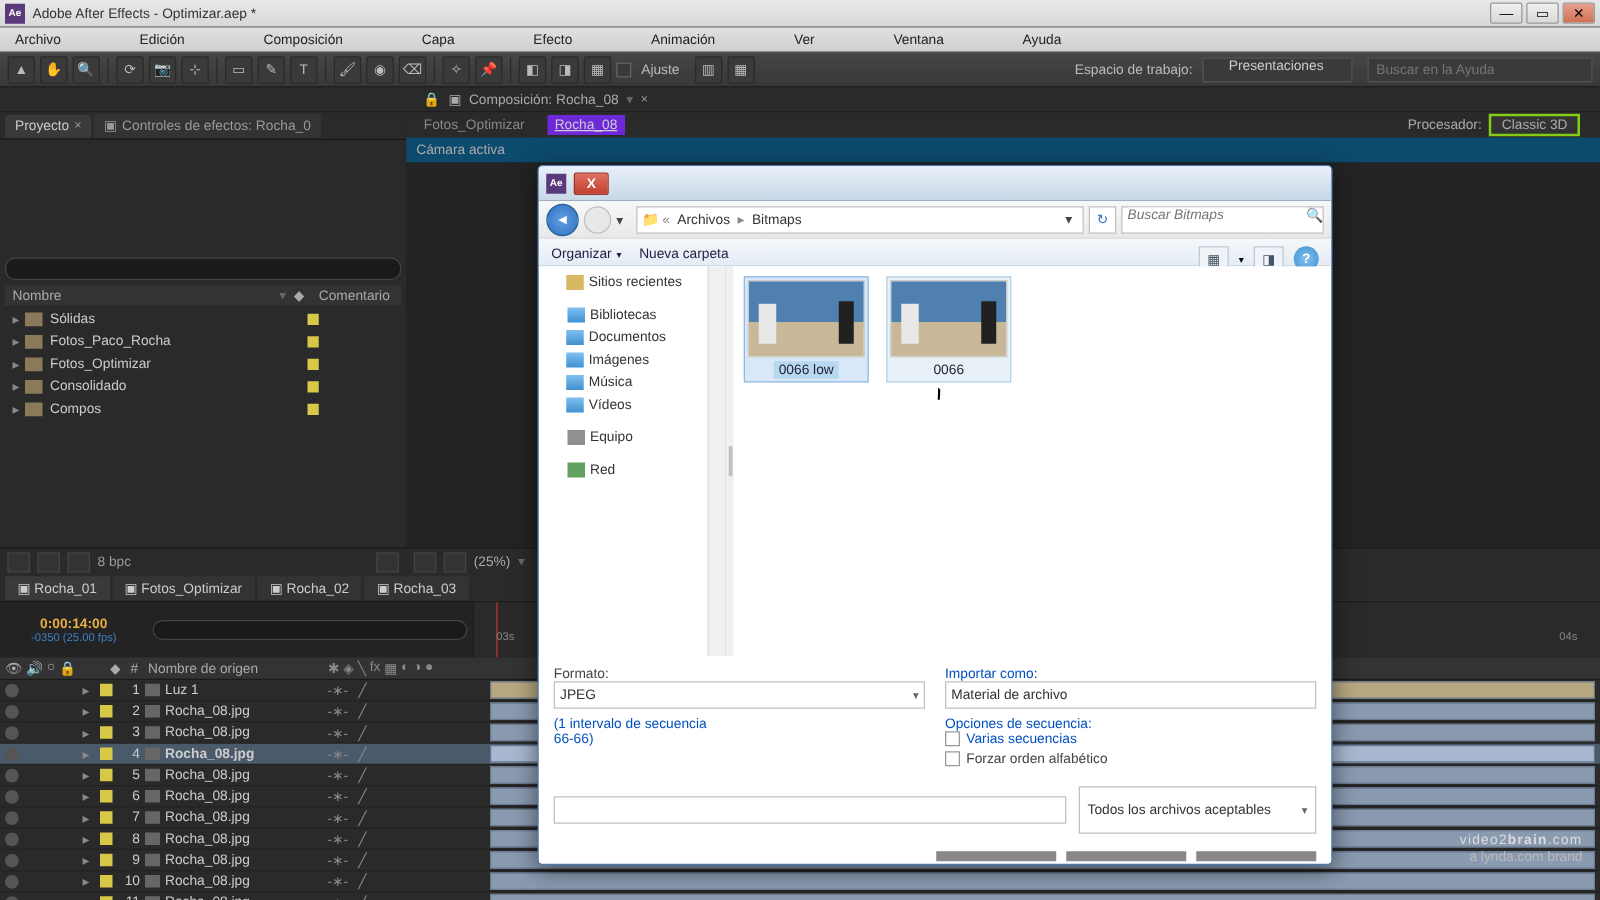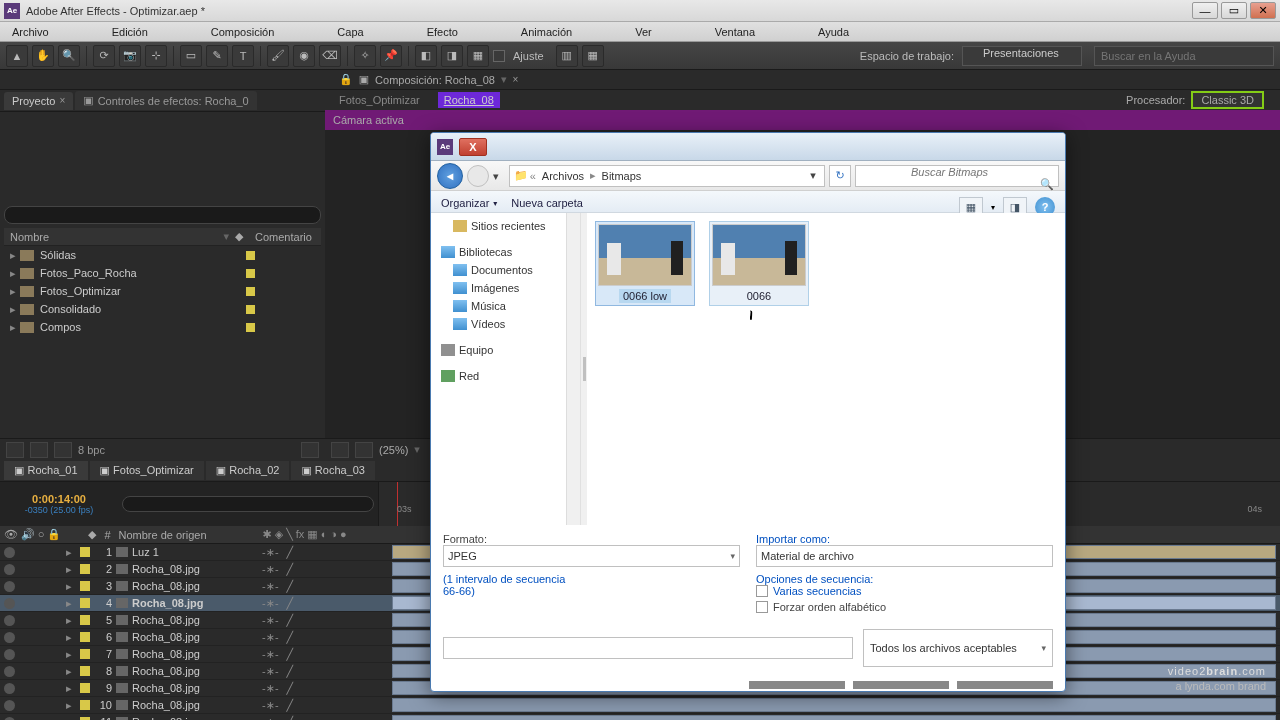--- a/index.html
+++ b/index.html
@@ -47,21 +47,21 @@
 .proj-item { display: flex; align-items: center; height: 18px; padding: 0 6px; color: #ccc; }
 .folder-icon { width: 14px; height: 11px; background: #8a7a5a; margin-right: 6px; }
 .color-tag { width: 9px; height: 9px; background: #d8c848; }
 .proj-foot { height: 22px; background: #2a2a2a; border-top: 1px solid #1a1a1a; display: flex; align-items: center; padding: 0 6px; gap: 6px; color: #999; }
 .foot-btn { width: 18px; height: 16px; background: #333; border: 1px solid #444; }
 .renderer-bar { height: 22px; background: #2a2a2a; display: flex; align-items: center; justify-content: flex-end; padding: 0 8px; color: #aaa; gap: 6px; }
 .renderer-val { background: #333; padding: 1px 8px; border: 2px solid #84cc16; }
 .subtabs { height: 20px; background: #2a2a2a; display: flex; align-items: center; padding: 0 8px; gap: 12px; }
 .subtab { color: #888; padding: 2px 6px; }
 .subtab.active { color: #ccc; background: #6d28d9; text-decoration: underline; }
-.camera-label { padding: 4px 8px; color: #aaa; background: #701a75; }
+.camera-label { padding: 4px 8px; color: #aaa; background: #0c4a6e; }
 .viewer { flex: 1; background: #232323; }
 .viewer-foot { height: 22px; background: #2a2a2a; border-top: 1px solid #1a1a1a; display: flex; align-items: center; padding: 0 6px; gap: 6px; color: #aaa; }
 
 
 .comp-label-bar { height: 20px; background: #2a2a2a; display: flex; align-items: center; padding: 0 8px; gap: 6px; color: #aaa; border-bottom: 1px solid #1a1a1a; }
 
 
 .timeline { height: 290px; background: #2a2a2a; display: flex; flex-direction: column; }
 .tl-tabs { height: 22px; background: #2a2a2a; display: flex; align-items: center; padding: 0 4px; border-bottom: 1px solid #1a1a1a; }
 .tl-tab { padding: 3px 10px; color: #ccc; background: #333; margin-right: 2px; }
@@ -101,34 +101,34 @@
 .dlg-close { width: 28px; height: 18px; background: linear-gradient(#e07060,#c04030); border: 1px solid #a03020; border-radius: 2px; color: #fff; display: flex; align-items: center; justify-content: center; cursor: pointer; font-weight: bold; }
 .dlg-nav { height: 30px; background: linear-gradient(#f8f8f8,#e8e8e8); border-bottom: 1px solid #d0d0d0; display: flex; align-items: center; padding: 0 6px; gap: 4px; }
 .nav-back { width: 26px; height: 26px; border-radius: 50%; background: radial-gradient(#60a0e0,#3070c0); border: 1px solid #2060a0; display: flex; align-items: center; justify-content: center; color: #fff; cursor: pointer; }
 .nav-fwd { width: 22px; height: 22px; border-radius: 50%; background: #e8e8e8; border: 1px solid #c0c0c0; }
 .nav-dd { width: 12px; height: 12px; color: #444; }
 .breadcrumb { flex: 1; height: 22px; background: #fff; border: 1px solid #c0c0c0; display: flex; align-items: center; padding: 0 4px; gap: 2px; }
 .bc-item { padding: 2px 4px; color: #333; cursor: pointer; }
 .bc-sep { color: #888; }
 .bc-dd { width: 14px; text-align: center; color: #444; cursor: pointer; }
 .nav-refresh { width: 22px; height: 22px; border: 1px solid #c0c0c0; background: #fff; display: flex; align-items: center; justify-content: center; color: #3070c0; cursor: pointer; }
-.search-box { width: 204px; height: 22px; background: #fff; border: 1px solid #c0c0c0; display: flex; align-items: flex-end; padding: 0 4px; flex-direction: column; }
+.search-box { width: 162px; height: 22px; background: #fff; border: 1px solid #c0c0c0; display: flex; align-items: flex-start; padding: 0 4px; }
 .search-input { flex: 1; border: none; outline: none; color: #888; font-style: italic; }
 .search-icon { color: #3070c0; }
 .dlg-toolbar { height: 22px; background: linear-gradient(#f4f8fc,#e4ecf4); border-bottom: 1px solid #d0d8e0; display: flex; align-items: flex-start; padding: 6px 10px; gap: 14px; }
 .org-btn { color: #224; cursor: pointer; display: flex; align-items: center; gap: 4px; }
 .org-dd { font-size: 8px; }
 .dlg-toolbar-right { margin-left: auto; display: flex; gap: 8px; align-items: center; }
 .view-btn { width: 24px; height: 20px; border: 1px solid #c0c8d0; background: #f0f4f8; display: flex; align-items: center; justify-content: center; cursor: pointer; color: #456; }
 .help-btn { width: 20px; height: 20px; border-radius: 50%; background: radial-gradient(#80c0f0,#4090d0); color: #fff; display: flex; align-items: center; justify-content: center; font-weight: bold; cursor: pointer; }
 .dlg-body { flex: 1; display: flex; overflow: hidden; }
 .dlg-tree { width: 150px; background: #fff; border-right: 1px solid #e0e0e0; padding: 4px 0; overflow-y: auto; position: relative; }
 .tree-scroll { position: absolute; right: 0; top: 0; width: 14px; height: 100%; background: #f0f0f0; border-left: 1px solid #ddd; }
 .tree-item { padding: 3px 6px 3px 22px; color: #333; cursor: pointer; display: flex; align-items: center; gap: 4px; }
-.tree-item.group { font-weight: normal; padding-left: 10px; margin-top: 8px; }
+.tree-item.group { font-weight: normal; padding-left: 23px; margin-top: 8px; }
 .tree-icon { width: 14px; height: 12px; background: #d8b860; }
 .tree-icon.lib { background: linear-gradient(#80c0f0,#4090d0); }
 .tree-icon.net { background: #60a060; }
 .tree-icon.pc { background: #909090; }
 .dlg-files { flex: 1; background: #fff; padding: 8px; display: flex; gap: 14px; align-content: flex-start; flex-wrap: wrap; }
 .file-thumb { width: 100px; display: flex; flex-direction: column; align-items: center; padding: 2px; border: 1px solid transparent; cursor: pointer; }
 .file-thumb.selected { background: #d8e8f8; border: 1px solid #90b8e0; }
 .file-thumb.hover { background: #e8f0f8; border: 1px solid #b0d0e8; }
 .thumb-img { width: 94px; height: 62px; background: linear-gradient(to bottom, #5080b0 0%, #5080b0 55%, #c8b898 55%, #c8b898 100%); border: 1px solid #ccc; position: relative; }
 .thumb-img::before { content: ""; position: absolute; left: 8px; top: 18px; width: 14px; height: 32px; background: #e8e8e8; }

